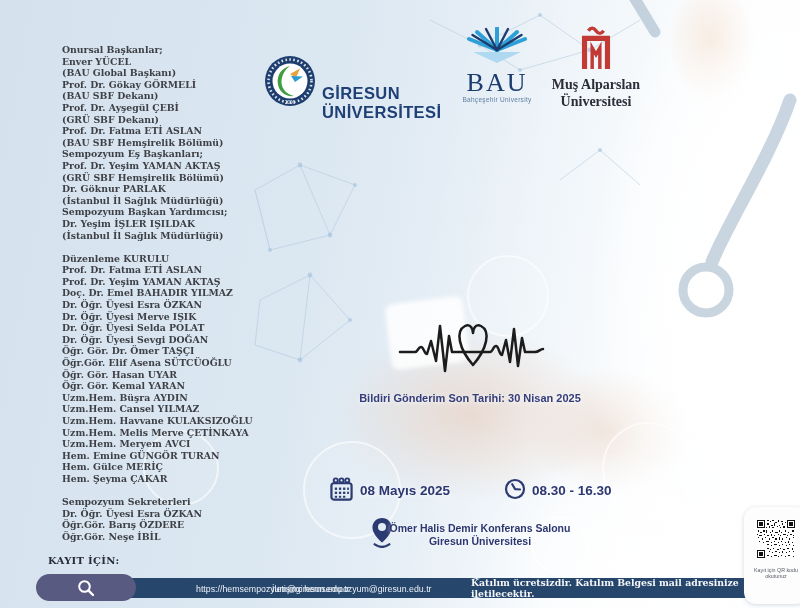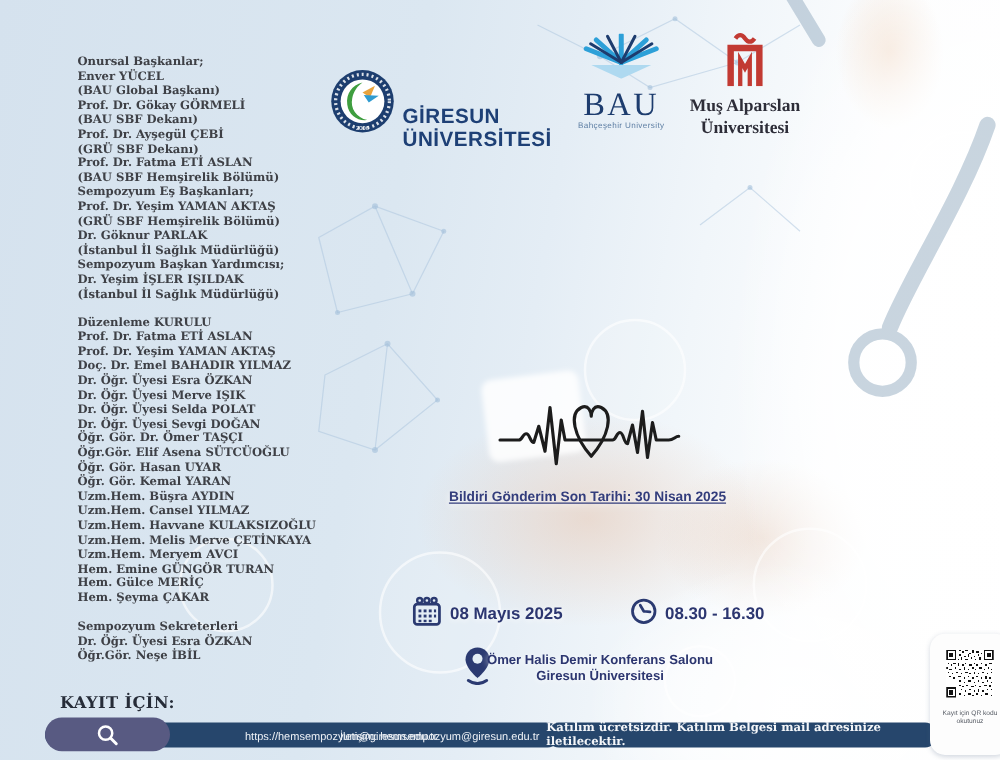--- a/index.html
+++ b/index.html
@@ -19,51 +19,51 @@
     background:radial-gradient(closest-side,rgba(255,255,255,.92),rgba(255,255,255,.55) 60%,rgba(255,255,255,0));}
   .cube{position:absolute;left:388px;top:300px;width:78px;height:66px;background:rgba(255,255,255,.85);
     border-radius:8px;transform:rotate(-7deg);filter:blur(2px);pointer-events:none;}
   .bgsvg{position:absolute;left:0;top:0;pointer-events:none;}
 
   
   .committee{position:absolute;left:38px;top:44px;width:238px;color:#3e4046;
     font-family:"DejaVu Serif","Liberation Serif",serif;font-weight:700;font-size:9.3px;line-height:11.6px;margin-left:24px;}
   .c-gap{height:11.6px;}
   .kayit-label{position:absolute;left:48px;top:555px;color:#262c38;
-    font-family:"DejaVu Serif","Liberation Serif",serif;font-weight:700;font-size:13px;letter-spacing:.3px;}
+    font-family:"DejaVu Serif","Liberation Serif",serif;font-weight:700;font-size:10px;letter-spacing:.3px;}
 
   
   .g-seal{position:absolute;left:264px;top:55px;width:52px;height:52px;}
   .g-text{position:absolute;left:322px;top:71px;color:#1e4076;font-weight:800;
     font-size:16.5px;line-height:18.5px;letter-spacing:.4px;margin-top:13px;}
   .bau{position:absolute;left:450px;top:27px;width:94px;text-align:center;}
   .bau-acr{font-family:"Liberation Serif",serif;font-weight:400;font-size:26px;line-height:27px;
     color:#1d3c6e;letter-spacing:2px;margin-top:2px;}
   .bau-sub{font-size:6.5px;color:#5d7ea3;letter-spacing:.3px;}
   .mus{position:absolute;left:541px;top:25px;width:110px;text-align:center;}
   .mus-text{font-family:"Liberation Serif",serif;font-weight:700;font-size:14px;line-height:16.5px;color:#2d2d38;margin-top:4px;}
 
   
   .title{position:absolute;left:248px;top:201px;width:446px;text-align:center;
     color:#31327a;font-weight:800;font-size:18px;line-height:22.6px;letter-spacing:.3px;}
   .ekg{position:absolute;left:396px;top:314px;}
   .deadline{position:absolute;left:320px;top:392px;width:300px;text-align:center;
-    color:#333d7c;font-weight:800;font-size:11px;text-shadow:0 1px 5px rgba(255,255,255,.9);text-decoration:underline;}
+    color:#333d7c;font-weight:800;font-size:11px;text-shadow:0 1px 5px rgba(255,255,255,.9);}
   .cal-icon{position:absolute;left:330px;top:476px;}
   .date-text{position:absolute;left:360px;top:483px;color:#2c3670;font-weight:800;font-size:13.5px;
     text-shadow:0 1px 5px rgba(255,255,255,.9);}
   .clock-icon{position:absolute;left:504px;top:478px;}
   .time-text{position:absolute;left:532px;top:483px;color:#2c3670;font-weight:800;font-size:13.5px;
     text-shadow:0 1px 5px rgba(255,255,255,.9);}
   .pin-icon{position:absolute;left:371px;top:517px;}
   .venue{position:absolute;left:380px;top:522px;width:200px;text-align:center;color:#2c3670;
     font-weight:800;font-size:10.5px;line-height:13px;text-shadow:0 1px 5px rgba(255,255,255,.9);}
 
   
-  .bar{position:absolute;height:20px;background:#26466c;border-radius:10px;}
+  .bar{position:absolute;height:20px;background:#26466c;border-radius:10px;margin-left:34px;}
   .bar1{left:36px;top:578px;width:412px;}
   .bar2{left:437px;top:578px;width:313px;display:flex;align-items:center;justify-content:center;}
   .bar2 span{color:#f4f6f9;font-family:"DejaVu Serif","Liberation Serif",serif;font-weight:700;font-size:9.3px;}
   .pill{position:absolute;left:36px;top:574px;width:100px;height:27px;border-radius:14px;background:#585a82;
     display:flex;align-items:center;justify-content:center;}
   .url{position:absolute;left:164px;top:584px;color:#eef2f7;font-size:8.8px;margin-left:32px;}
   .contact{position:absolute;left:272px;top:584px;color:#eef2f7;font-size:8.8px;}
   .qr-box{position:absolute;left:744px;top:507px;width:64px;height:97px;background:#fdfdfd;border-radius:12px;
     box-shadow:0 1px 4px rgba(80,100,130,.25);text-align:center;}
   .qr-box svg{margin-top:13px;}
@@ -153,20 +153,21 @@
         <div class="c-line">Uzm.Hem. Cansel YILMAZ</div>
         <div class="c-line">Uzm.Hem. Havvane KULAKSIZOĞLU</div>
         <div class="c-line">Uzm.Hem. Melis Merve ÇETİNKAYA</div>
         <div class="c-line">Uzm.Hem. Meryem AVCI</div>
         <div class="c-line">Hem. Emine GÜNGÖR TURAN</div>
         <div class="c-line">Hem. Gülce MERİÇ</div>
         <div class="c-line">Hem. Şeyma ÇAKAR</div>
         <div class="c-gap"></div>
         <div class="c-line">Sempozyum Sekreterleri</div>
         <div class="c-line">Dr. Öğr. Üyesi Esra ÖZKAN</div>
+        <div class="c-line">Öğr.Gör. Barış ÖZDERE</div>
         <div class="c-line">Öğr.Gör. Neşe İBİL</div>
       </div>
   </aside>
   <div class="kayit-label">KAYIT İÇİN:</div>
 
   <svg class="g-seal" viewBox="0 0 52 52">
     <circle cx="26" cy="26" r="25" fill="#1d3e6f"></circle>
     <circle cx="26" cy="26" r="21.5" fill="none" stroke="#ffffff" stroke-width="2.6" stroke-dasharray="1.6,2.4" opacity="0.85"></circle>
     <circle cx="26" cy="26" r="17.5" fill="#ffffff"></circle>
     <path d="M26,11 C17.5,13 12.8,20 13.8,28.5 C14.8,37 22,42 30,41 C21,39 16,31.5 17.8,23.5 C19,17.8 22,13.8 26,11 Z" fill="#3f9e3f"></path>

